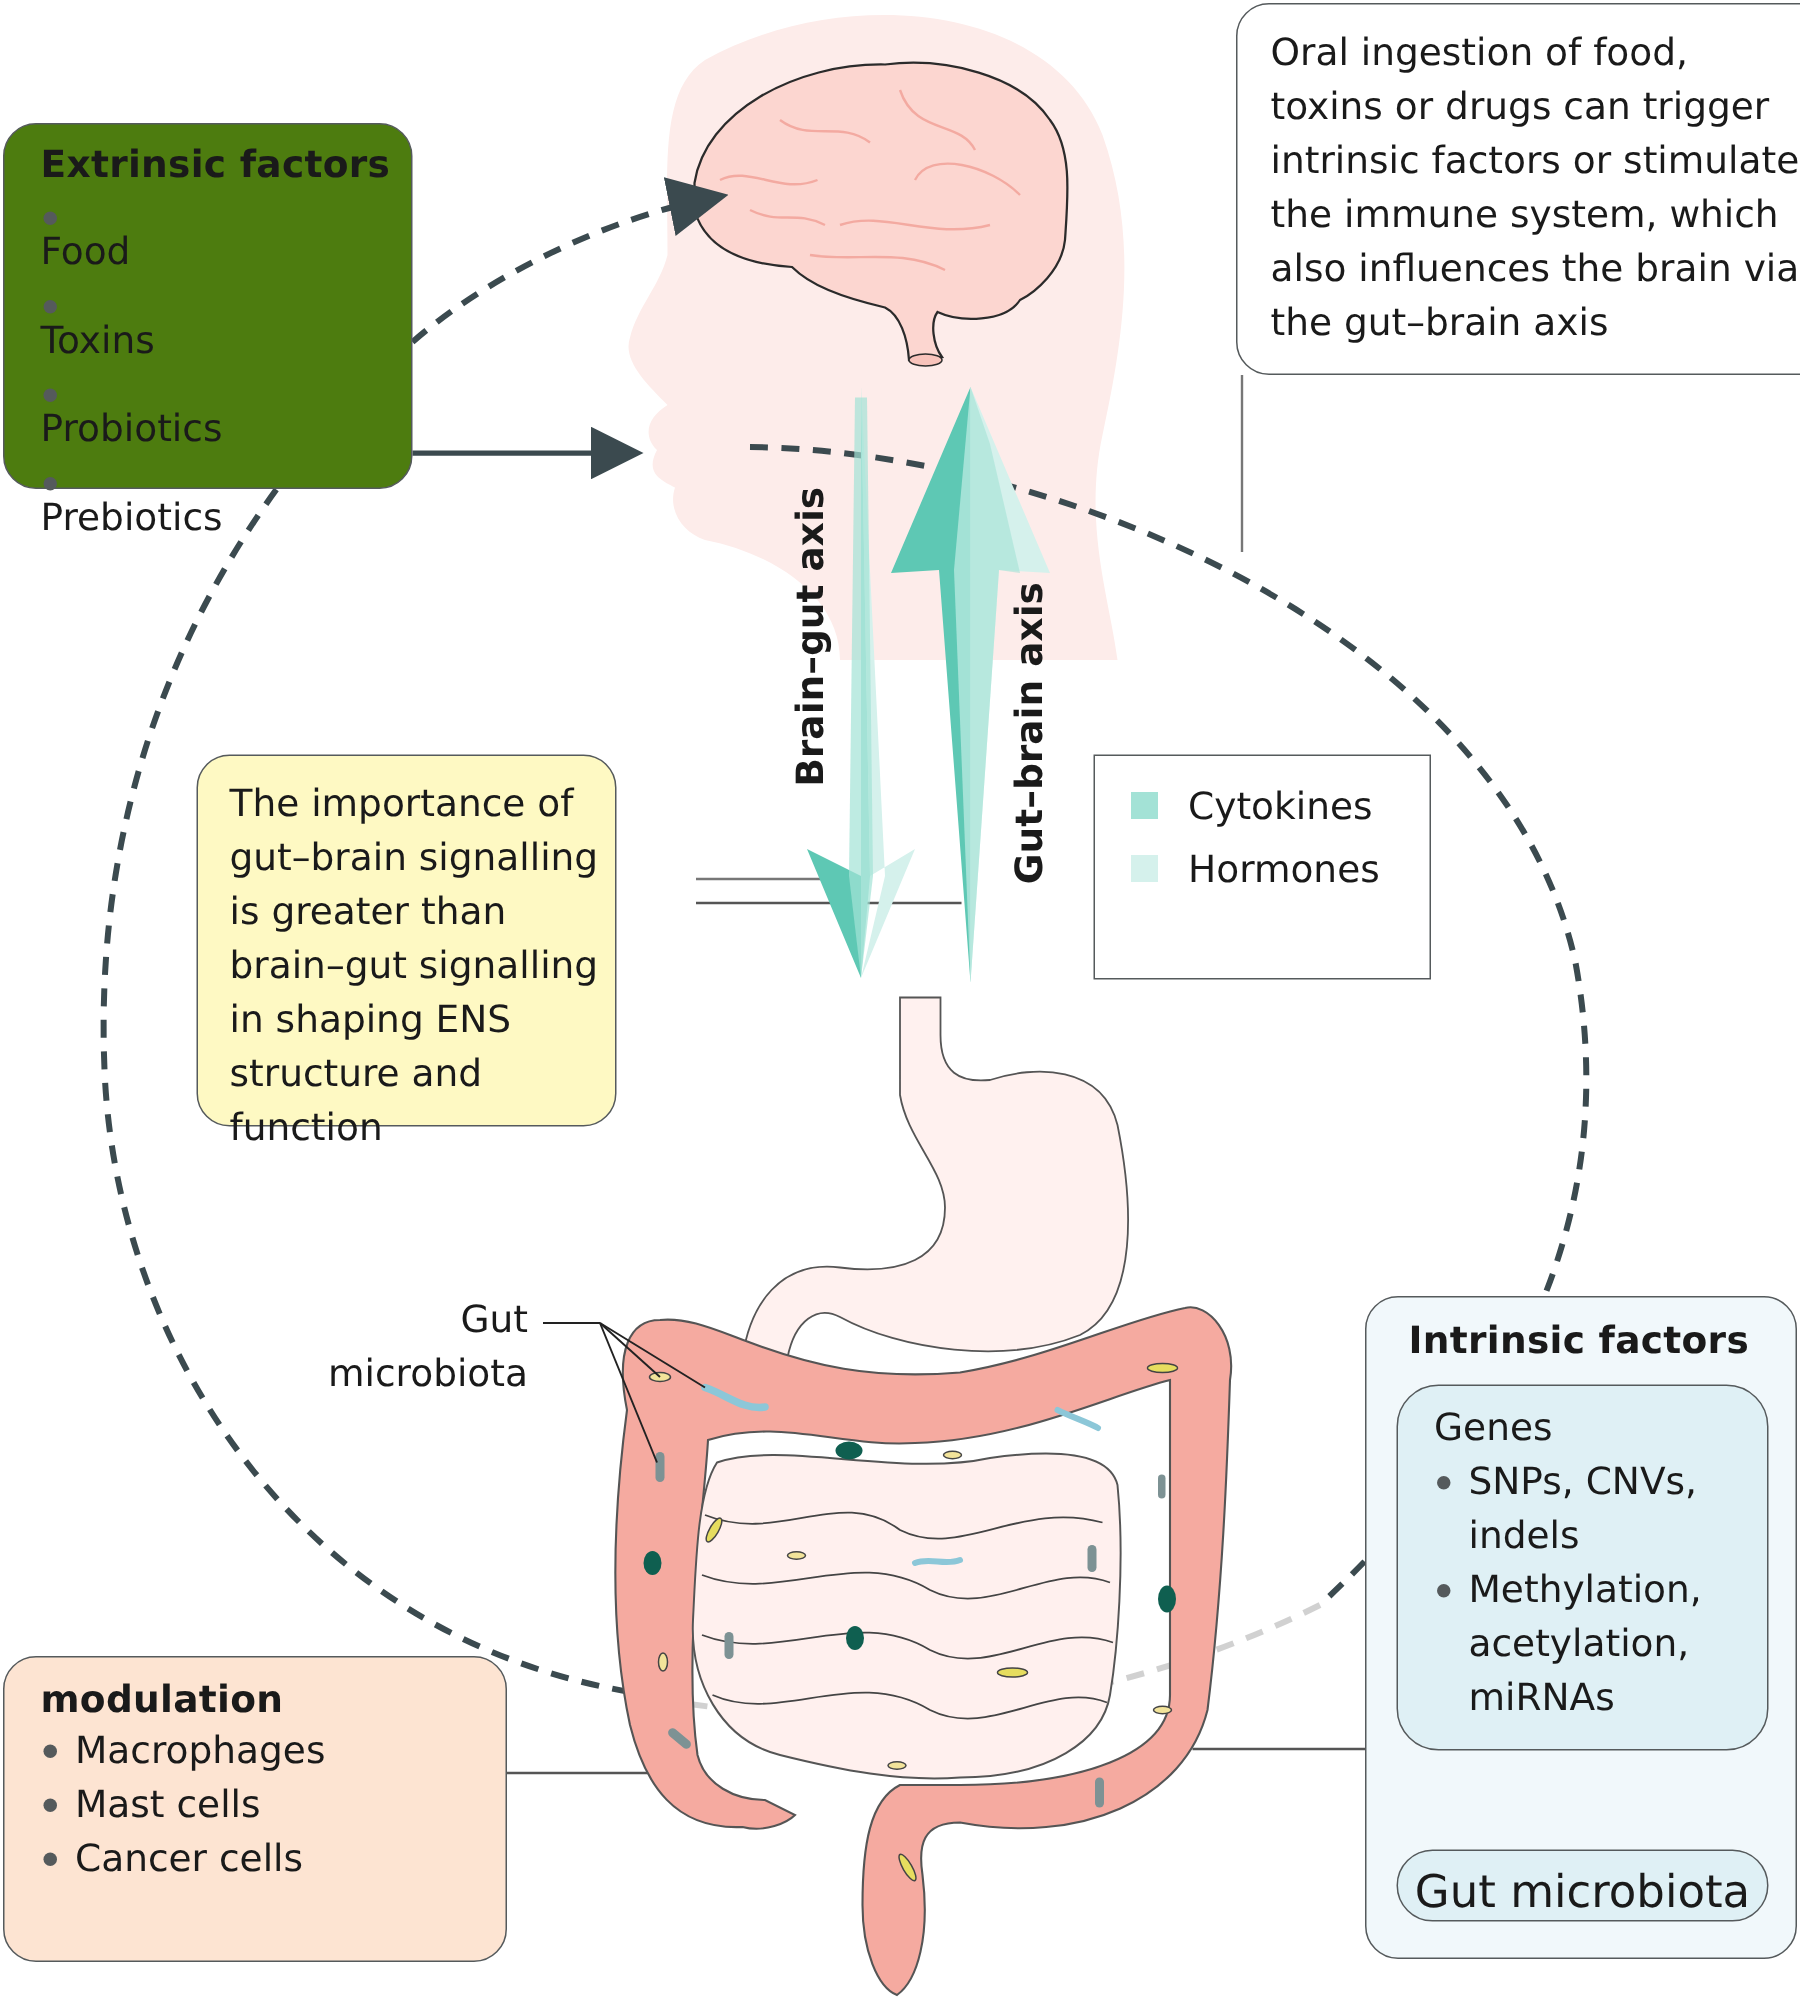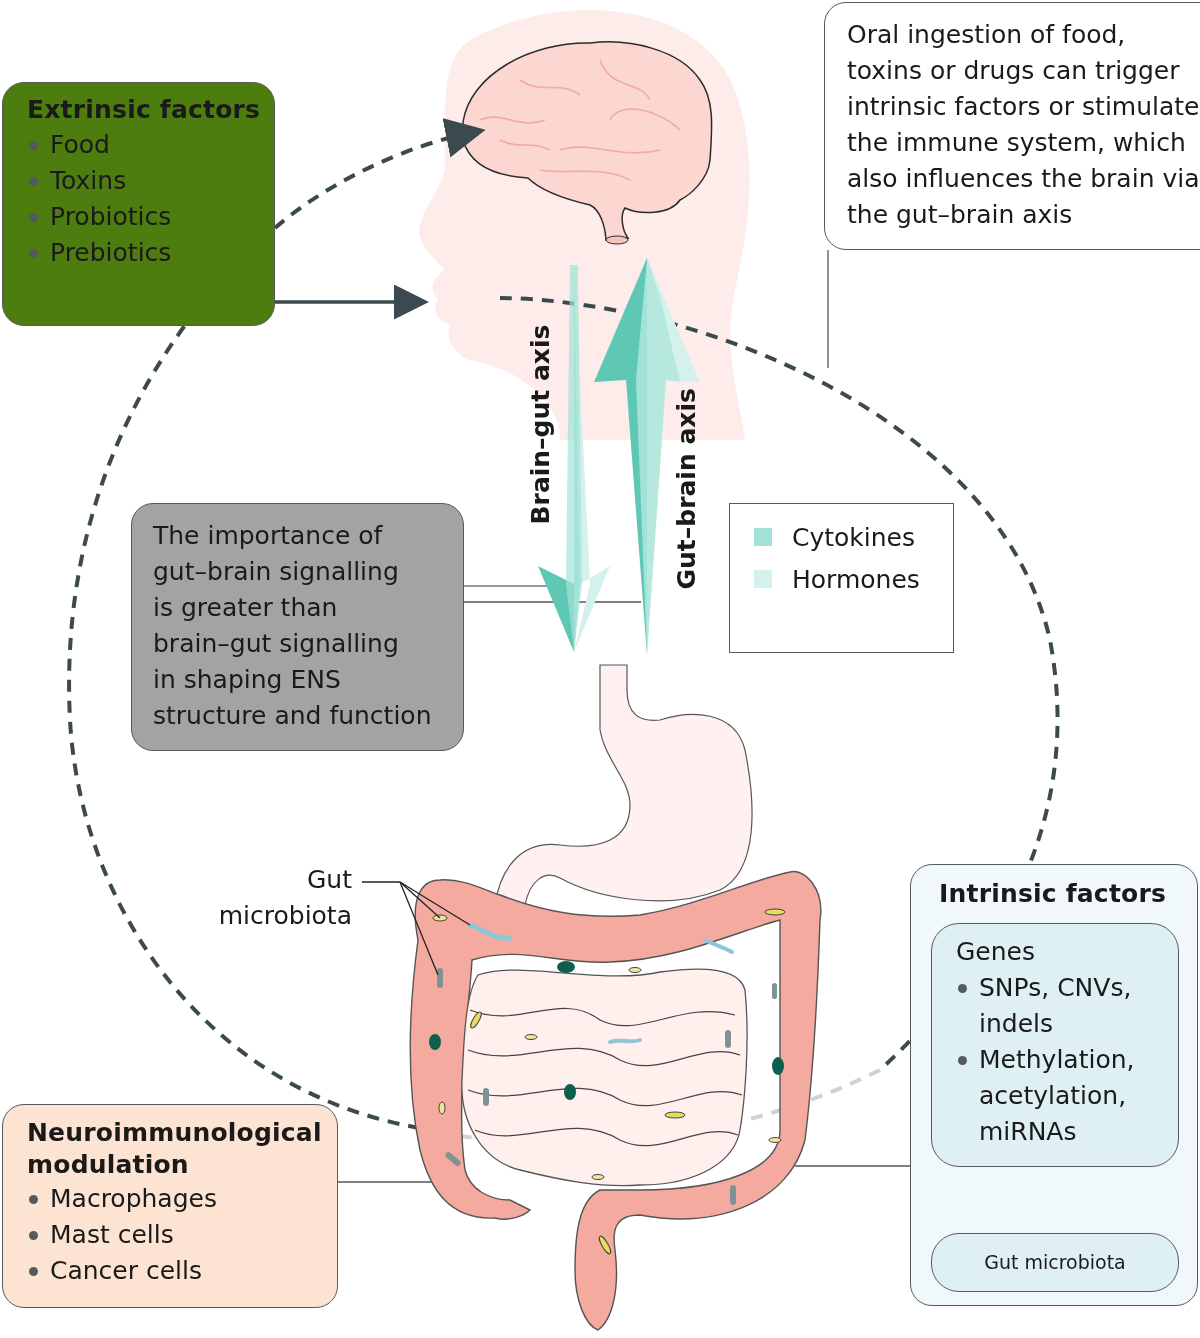--- a/index.html
+++ b/index.html
@@ -6,38 +6,38 @@
   body { width:1200px; height:1338px; position:relative; overflow:hidden;
          font-family:"DejaVu Sans", sans-serif; color:#1a1a1a; }
   #art { position:absolute; left:0; top:0; width:1200px; height:1338px; }
   .box { position:absolute; box-sizing:border-box; border:1.6px solid #555a5c; border-radius:22px; }
   .box .ttl { font-weight:bold; font-size:25px; line-height:34px; letter-spacing:0.2px; }
   .box .ln { font-size:25px; line-height:36px; }
   .bul { display:flex; align-items:flex-start; }
   .bul .dot { width:9px; height:9px; border-radius:50%; background:#555a5c; flex:0 0 9px; margin:14px 12px 0 2px; }
 
   #extrinsic { left:2px; top:82px; width:273px; height:244px; background:#4d7c0f; padding:10px 0 0 24px; }
-  #extrinsic .ln { line-height:36px; }
+  #extrinsic .ln { line-height:36px;flex-direction:column; }
   #oral { left:798px; top:2px; width:400px; height:248px; background:#ffffff; padding:14px 0 0 22px;margin-left:26px; }
   #oral .ln { font-size:25px; line-height:36px; }
-  #importance { left:131px; top:503px; width:333px; height:248px; background:#a3a3a3; padding:14px 0 0 21px; }
+  #importance { left:131px; top:503px; width:280px; height:248px; background:#fef9c3; padding:14px 0 0 21px; }
   #legend { position:absolute; left:729px; top:503px; width:225px; height:150px; box-sizing:border-box;
             border:1.6px solid #555a5c; background:#fff; padding:12px 0 0 24px; }
   #legend .row { display:flex; align-items:center; height:42px; font-size:25px; }
   #legend .sw { width:18px; height:18px; margin-right:20px; }
   #neuro { left:2px; top:1104px; width:336px; height:204px; background:#fde4d2; padding:12px 0 0 24px; }
   #neuro .ttl { line-height:32px; }
   #intrinsic { left:910px; top:864px; width:288px; height:442px; background:#f1f8fb; padding:12px 0 0 28px; }
   #genes { position:absolute; left:20px; top:58px; width:248px; height:244px; box-sizing:border-box;
            background:#dff0f5; border:1.6px solid #555a5c; border-radius:28px; padding:10px 0 0 24px; }
   #genes .ln { line-height:36px; }
   #genes .sub { padding-left:23px; }
-  #gutmic { position:absolute; left:20px; top:368px; width:248px; height:59px; box-sizing:border-box;
+  #gutmic { position:absolute; left:20px; top:368px; width:248px; height:48px; box-sizing:border-box;
             background:#dff0f5; border:1.6px solid #555a5c; border-radius:28px; text-align:center;
-            font-size:19px; line-height:56px; }
+            font-size:30px; line-height:56px; }
   .vlabel { position:absolute; font-weight:bold; font-size:25px; white-space:nowrap; transform:rotate(-90deg); transform-origin:center center; }
   #gm-label { position:absolute; left:200px; top:862px; width:152px; text-align:right; font-size:25px; line-height:36px; }
 </style>
 </head>
 <body>
 
 <svg id="art" viewBox="0 0 1200 1338" xmlns="http://www.w3.org/2000/svg">
   <defs>
     <marker id="arrowHead" markerWidth="10" markerHeight="10" refX="6" refY="5" orient="auto" markerUnits="strokeWidth">
       <path d="M0,0 L10,5 L0,10 z" fill="#3b4a4f"></path>
@@ -188,21 +188,20 @@
       <span>Hormones</span>
     </div>
 </div>
 
 <div id="gm-label">
   <div>Gut</div>
   <div>microbiota</div>
 </div>
 
 <div class="box" id="neuro">
-  <div class="ttl">Neuroimmunological</div>
   <div class="ttl">modulation</div>
   <div class="bul ln">
       <span class="dot"></span>
       <span>Macrophages</span>
     </div>
   <div class="bul ln">
       <span class="dot"></span>
       <span>Mast cells</span>
     </div>
   <div class="bul ln">

